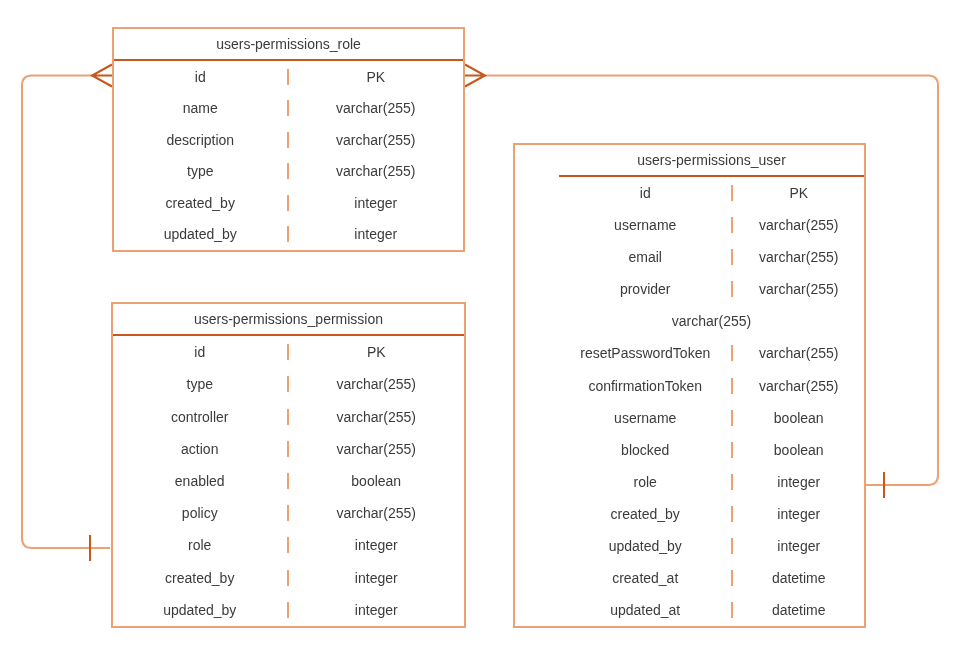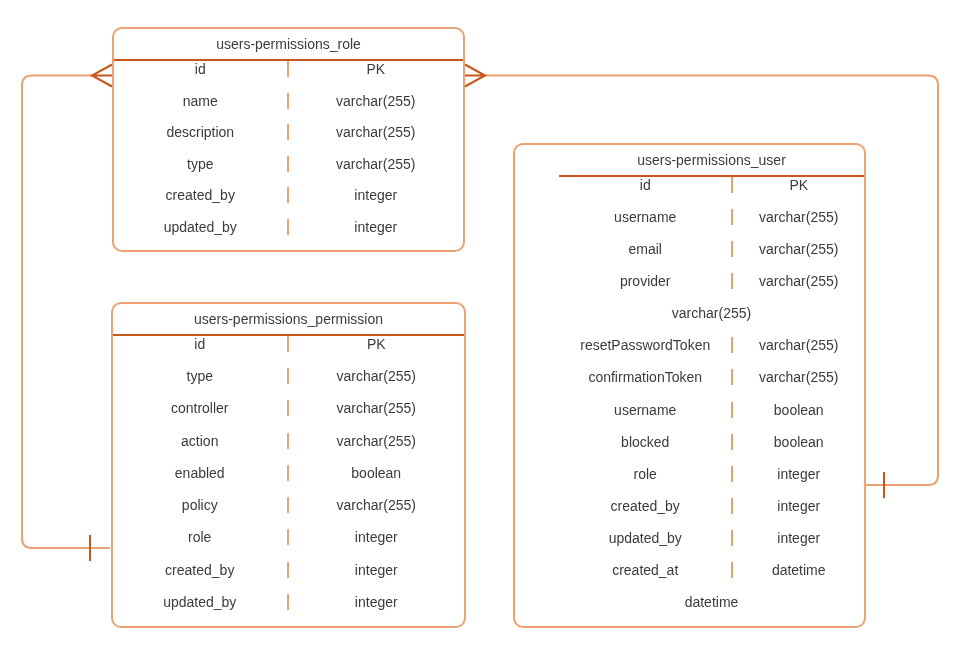--- a/index.html
+++ b/index.html
@@ -15,34 +15,34 @@
   .canvas{position:relative;width:960px;height:649px;background:var(--bg);}
 
   .rel-svg{position:absolute;left:0;top:0;width:960px;height:649px;}
   .rel-line{fill:none;stroke:var(--line-light);stroke-width:2;}
   .rel-marker{fill:none;stroke:var(--line-dark);stroke-width:2;}
 
   .entity{
     position:absolute;
     background:var(--bg);
     border:2px solid var(--line-light);
-    border-radius:10px;
+    border-radius:0;
     display:flex;
     flex-direction:column;
     overflow:hidden;
   }
   .entity-title{
     flex:0 0 32px;
     display:flex;align-items:center;justify-content:center;
     border-bottom:2px solid var(--line-dark);
     font-size:14px;
     white-space:nowrap;
   }
   .entity-rows{flex:1;display:flex;flex-direction:column;}
-  .field-row{flex:1;display:flex;align-items:flex-start;}
+  .field-row{flex:1;display:flex;align-items:center;}
   .cell{
     display:flex;align-items:center;justify-content:center;
     font-size:14px;white-space:nowrap;overflow:hidden;
   }
   .cell.field{width:var(--split,50%);border-right:2px solid var(--line-light);}
   .cell.type{flex:1;}
 </style>
 </head>
 <body>
 
@@ -208,18 +208,19 @@
           <div class="cell field">updated_by</div>
           <div class="cell type">integer</div>
         </div>
 
         <div class="field-row">
           <div class="cell field">created_at</div>
           <div class="cell type">datetime</div>
         </div>
 
         <div class="field-row">
+          <div class="cell field">updated_at</div>
           <div class="cell type">datetime</div>
         </div>
       </div>
   </div>
 
 </div>
 
 </body></html>

